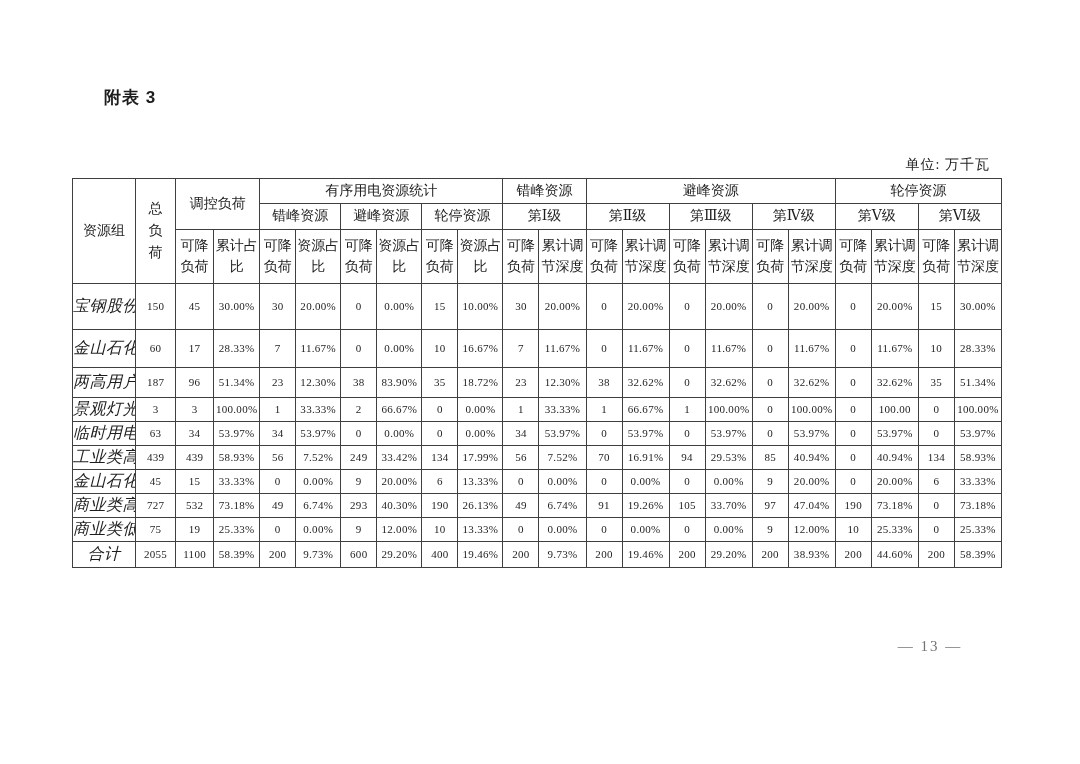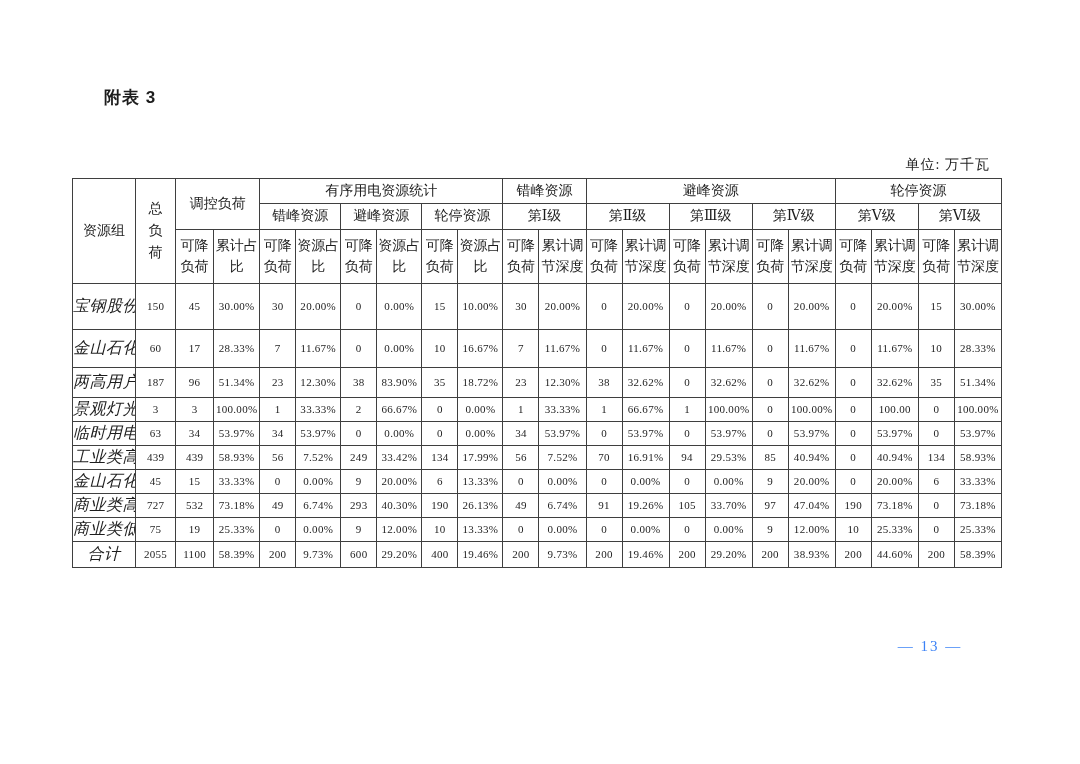--- a/index.html
+++ b/index.html
@@ -19,21 +19,21 @@
     position:absolute; left:0; right:0; top:126px; text-align:center;
     font-size:21px; font-weight:bold; letter-spacing:1px;
     font-family:"Liberation Serif","DejaVu Serif","DejaVu Sans",serif;
   }
   .unit {
     position:absolute; right:90px; top:156px;
     font-size:14px; letter-spacing:1px;
   }
   .pagenum {
     position:absolute; left:860px; top:638px; width:140px;
-    text-align:center; font-size:15px; color:#3b82f6; letter-spacing:2px;
+    text-align:center; font-size:15px; color:#737373; letter-spacing:2px;
   }
 
   table.res {
     position:absolute; left:72px; top:178px; width:930px;
     border-collapse:collapse; table-layout:fixed;
     border:1.5px solid #2e2e2e;
   }
   table.res td {
     border:1px solid #3f3f3f;
     text-align:center; vertical-align:middle;

